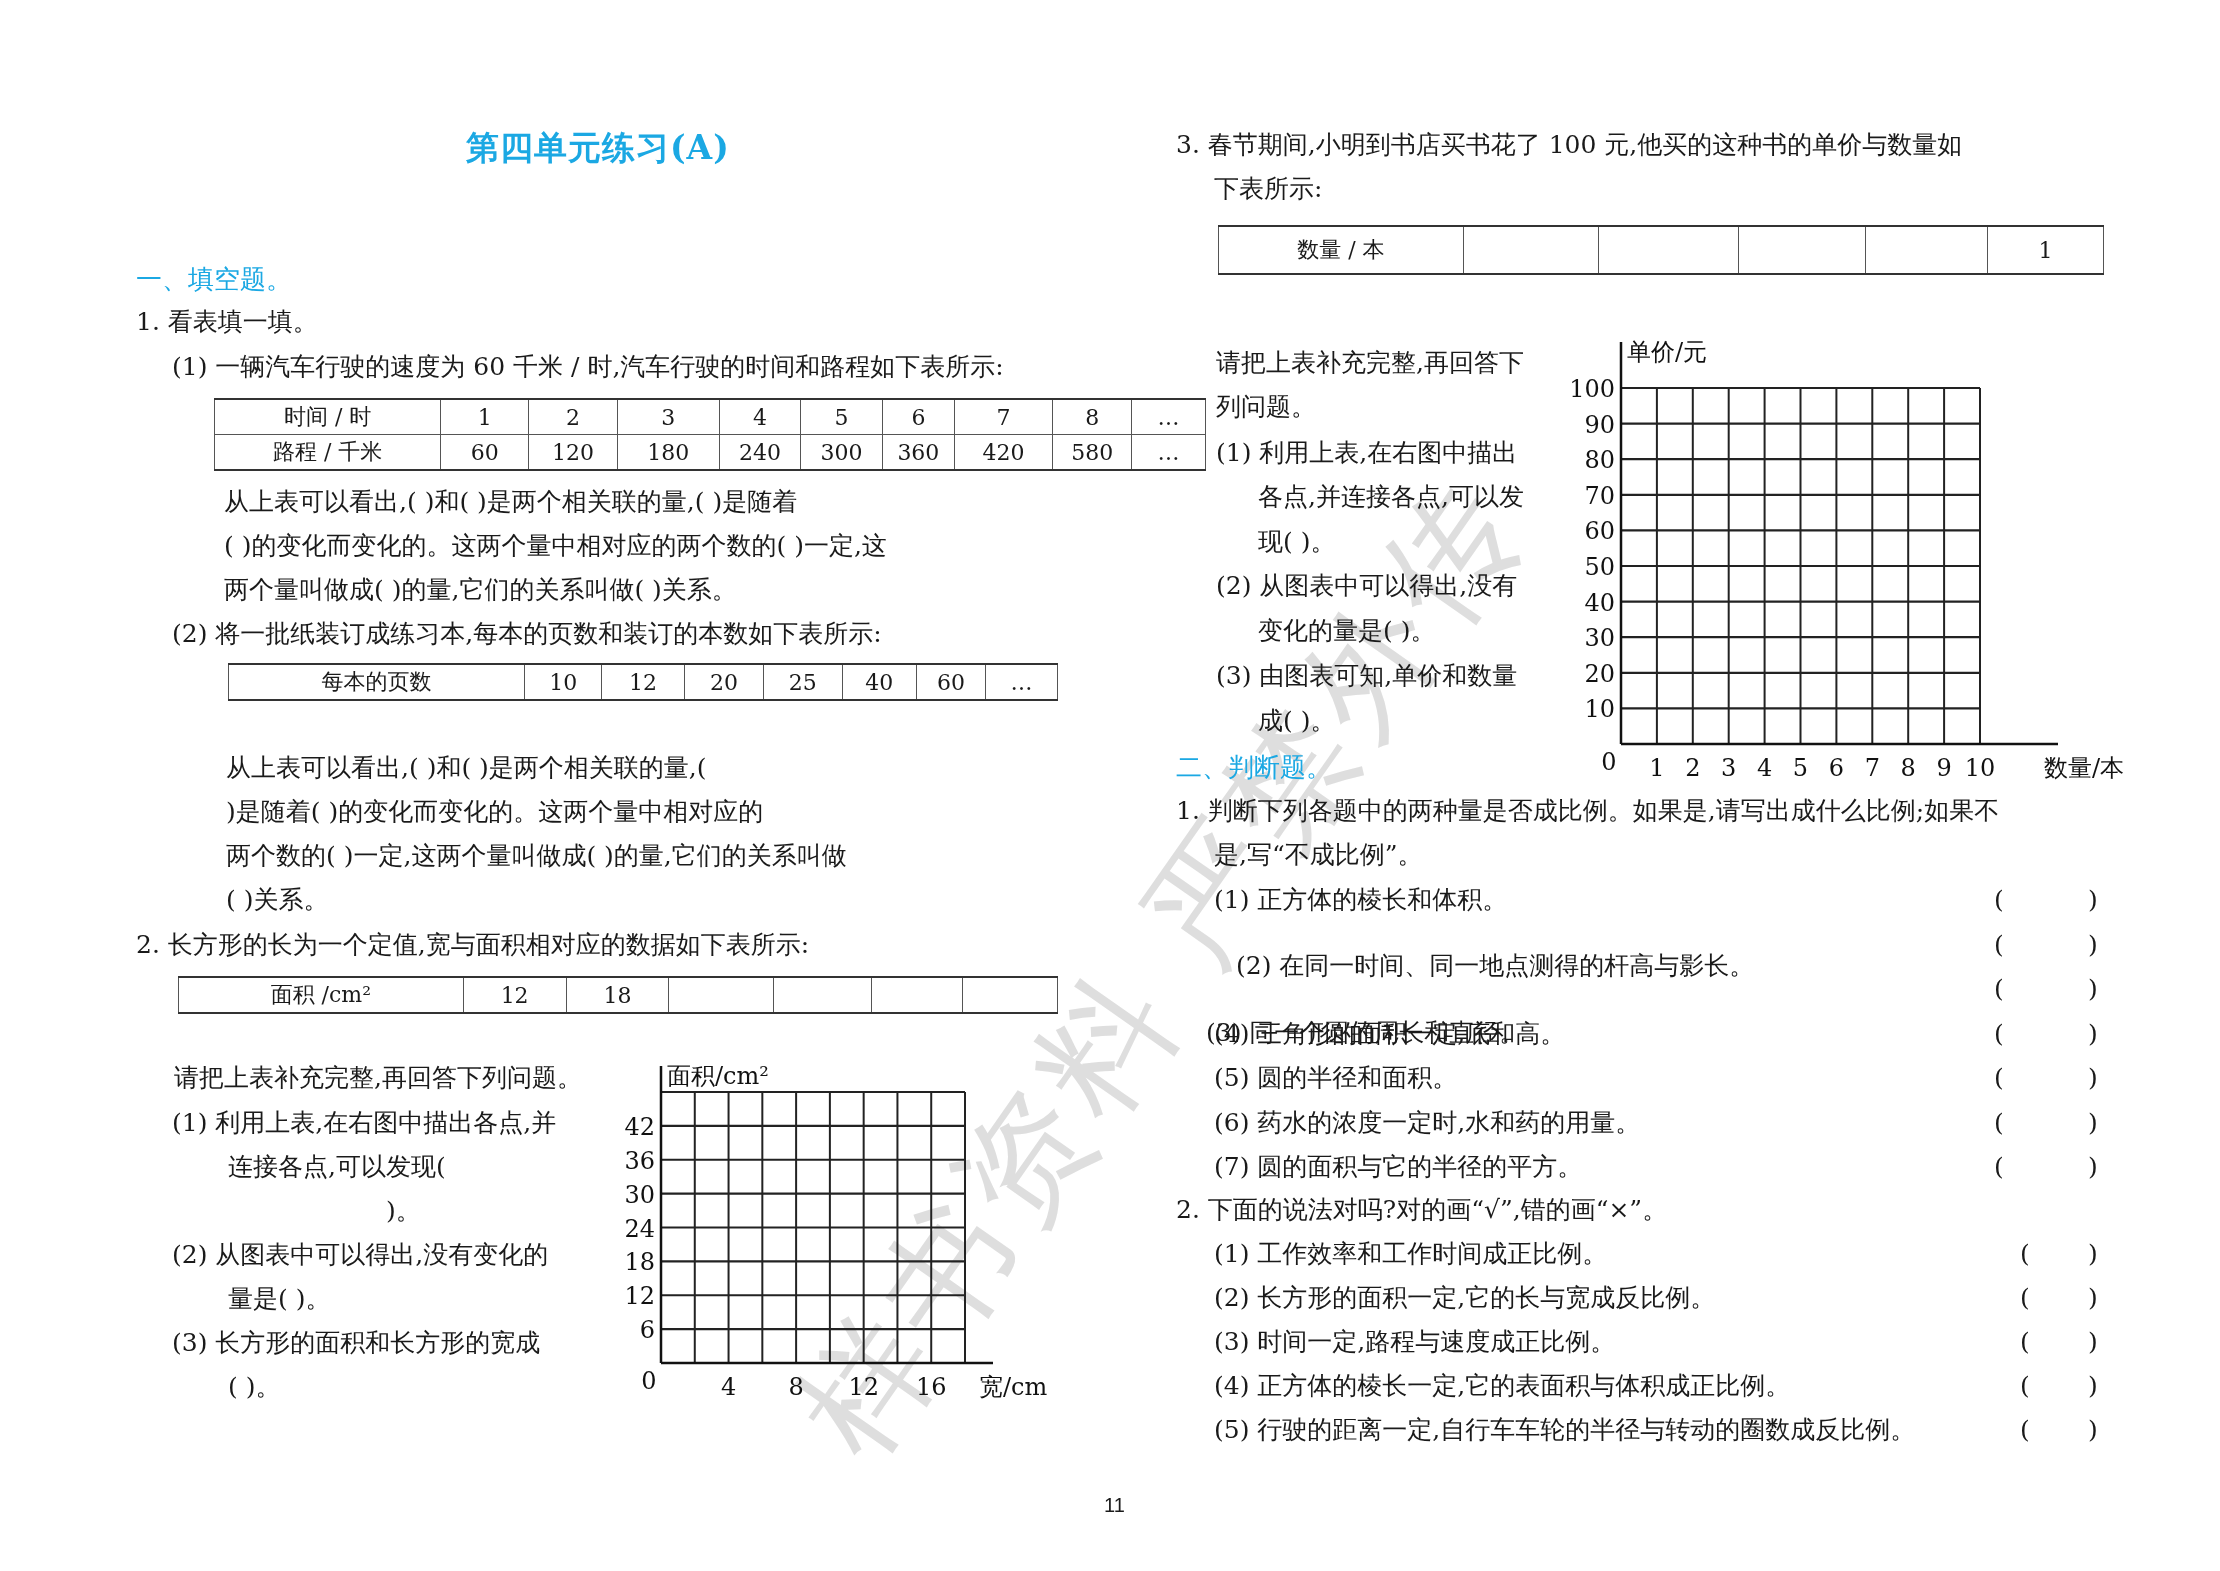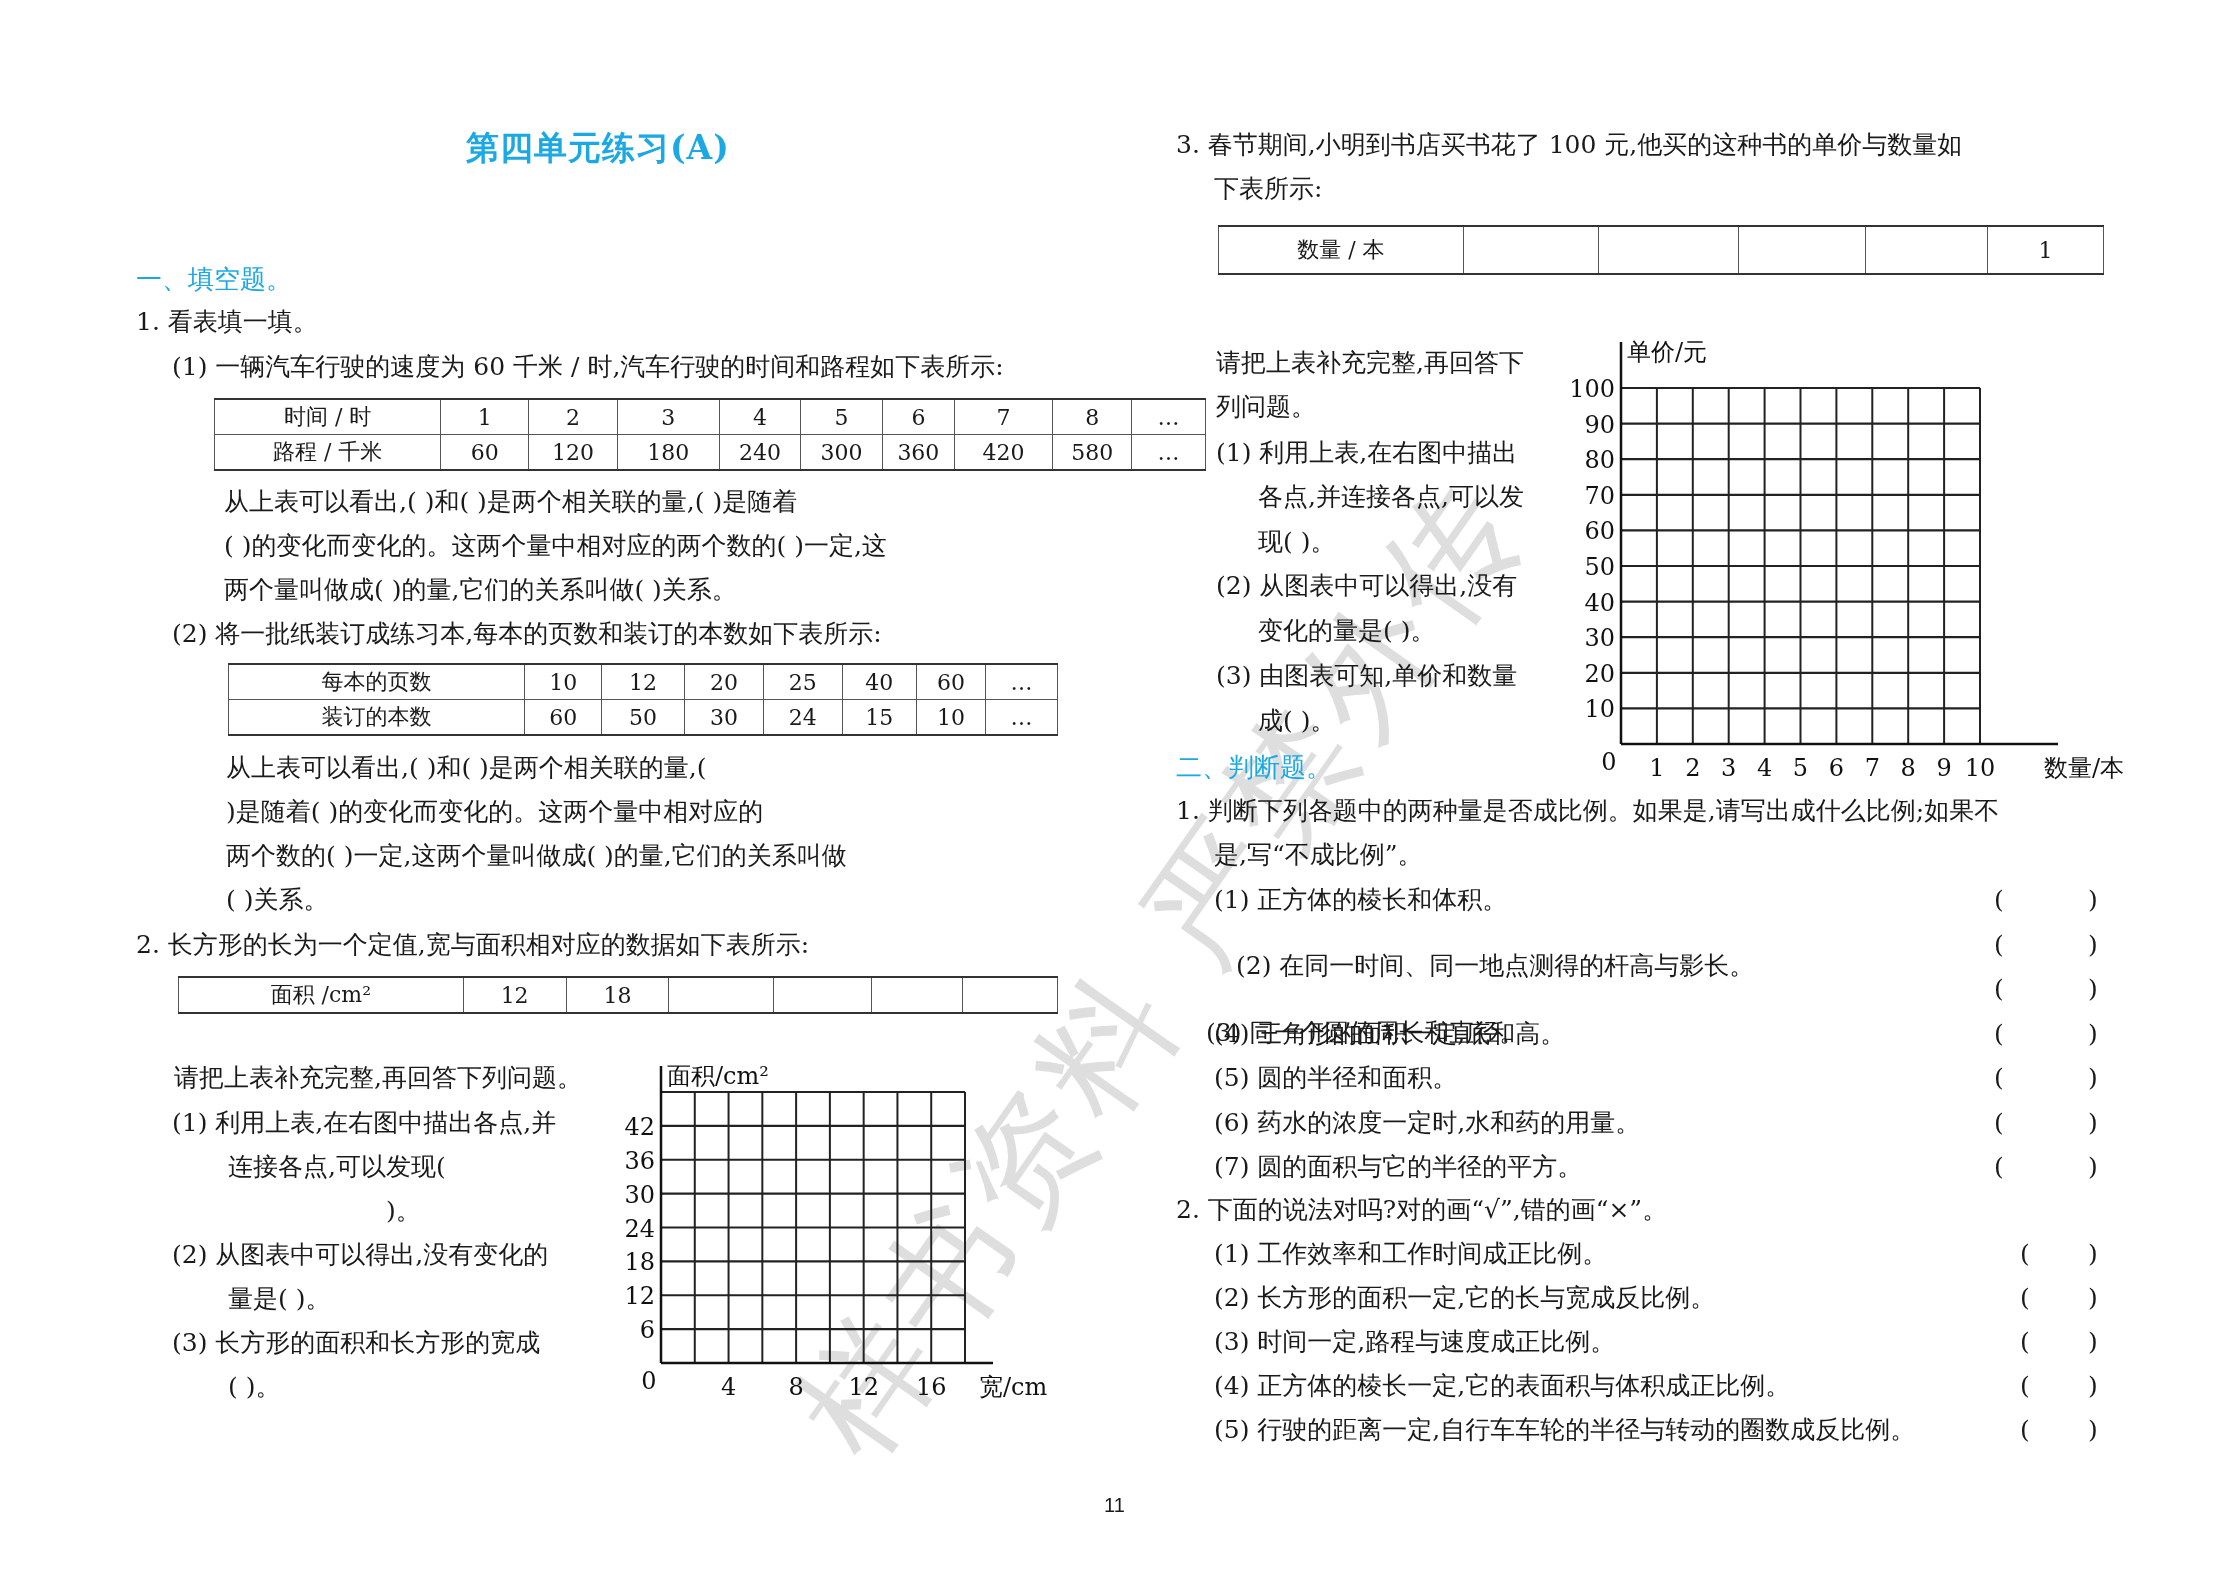--- a/index.html
+++ b/index.html
@@ -90,30 +90,20 @@
     </colgroup>
   <tbody>
       <tr>
     <td>每本的页数</td>
     <td>10</td>
     <td>12</td>
     <td>20</td>
     <td>25</td>
     <td>40</td>
     <td>60</td>
-    <td>…</td>
-  </tr>
-  <tr>
-    <td>装订的本数</td>
-    <td>60</td>
-    <td>50</td>
-    <td>30</td>
-    <td>24</td>
-    <td>15</td>
-    <td>10</td>
     <td>…</td>
   </tr>
 </tbody>
   </table>
 
 <div class="abs txt" style="left:226px; top:753px;">从上表可以看出,(              )和(              )是两个相关联的量,(</div>
 <div class="abs txt" style="left:226px; top:797px;">              )是随着(              )的变化而变化的。这两个量中相对应的</div>
 <div class="abs txt" style="left:226px; top:841px;">两个数的(        )一定,这两个量叫做成(        )的量,它们的关系叫做</div>
 <div class="abs txt" style="left:226px; top:885px;">(          )关系。</div>
 

